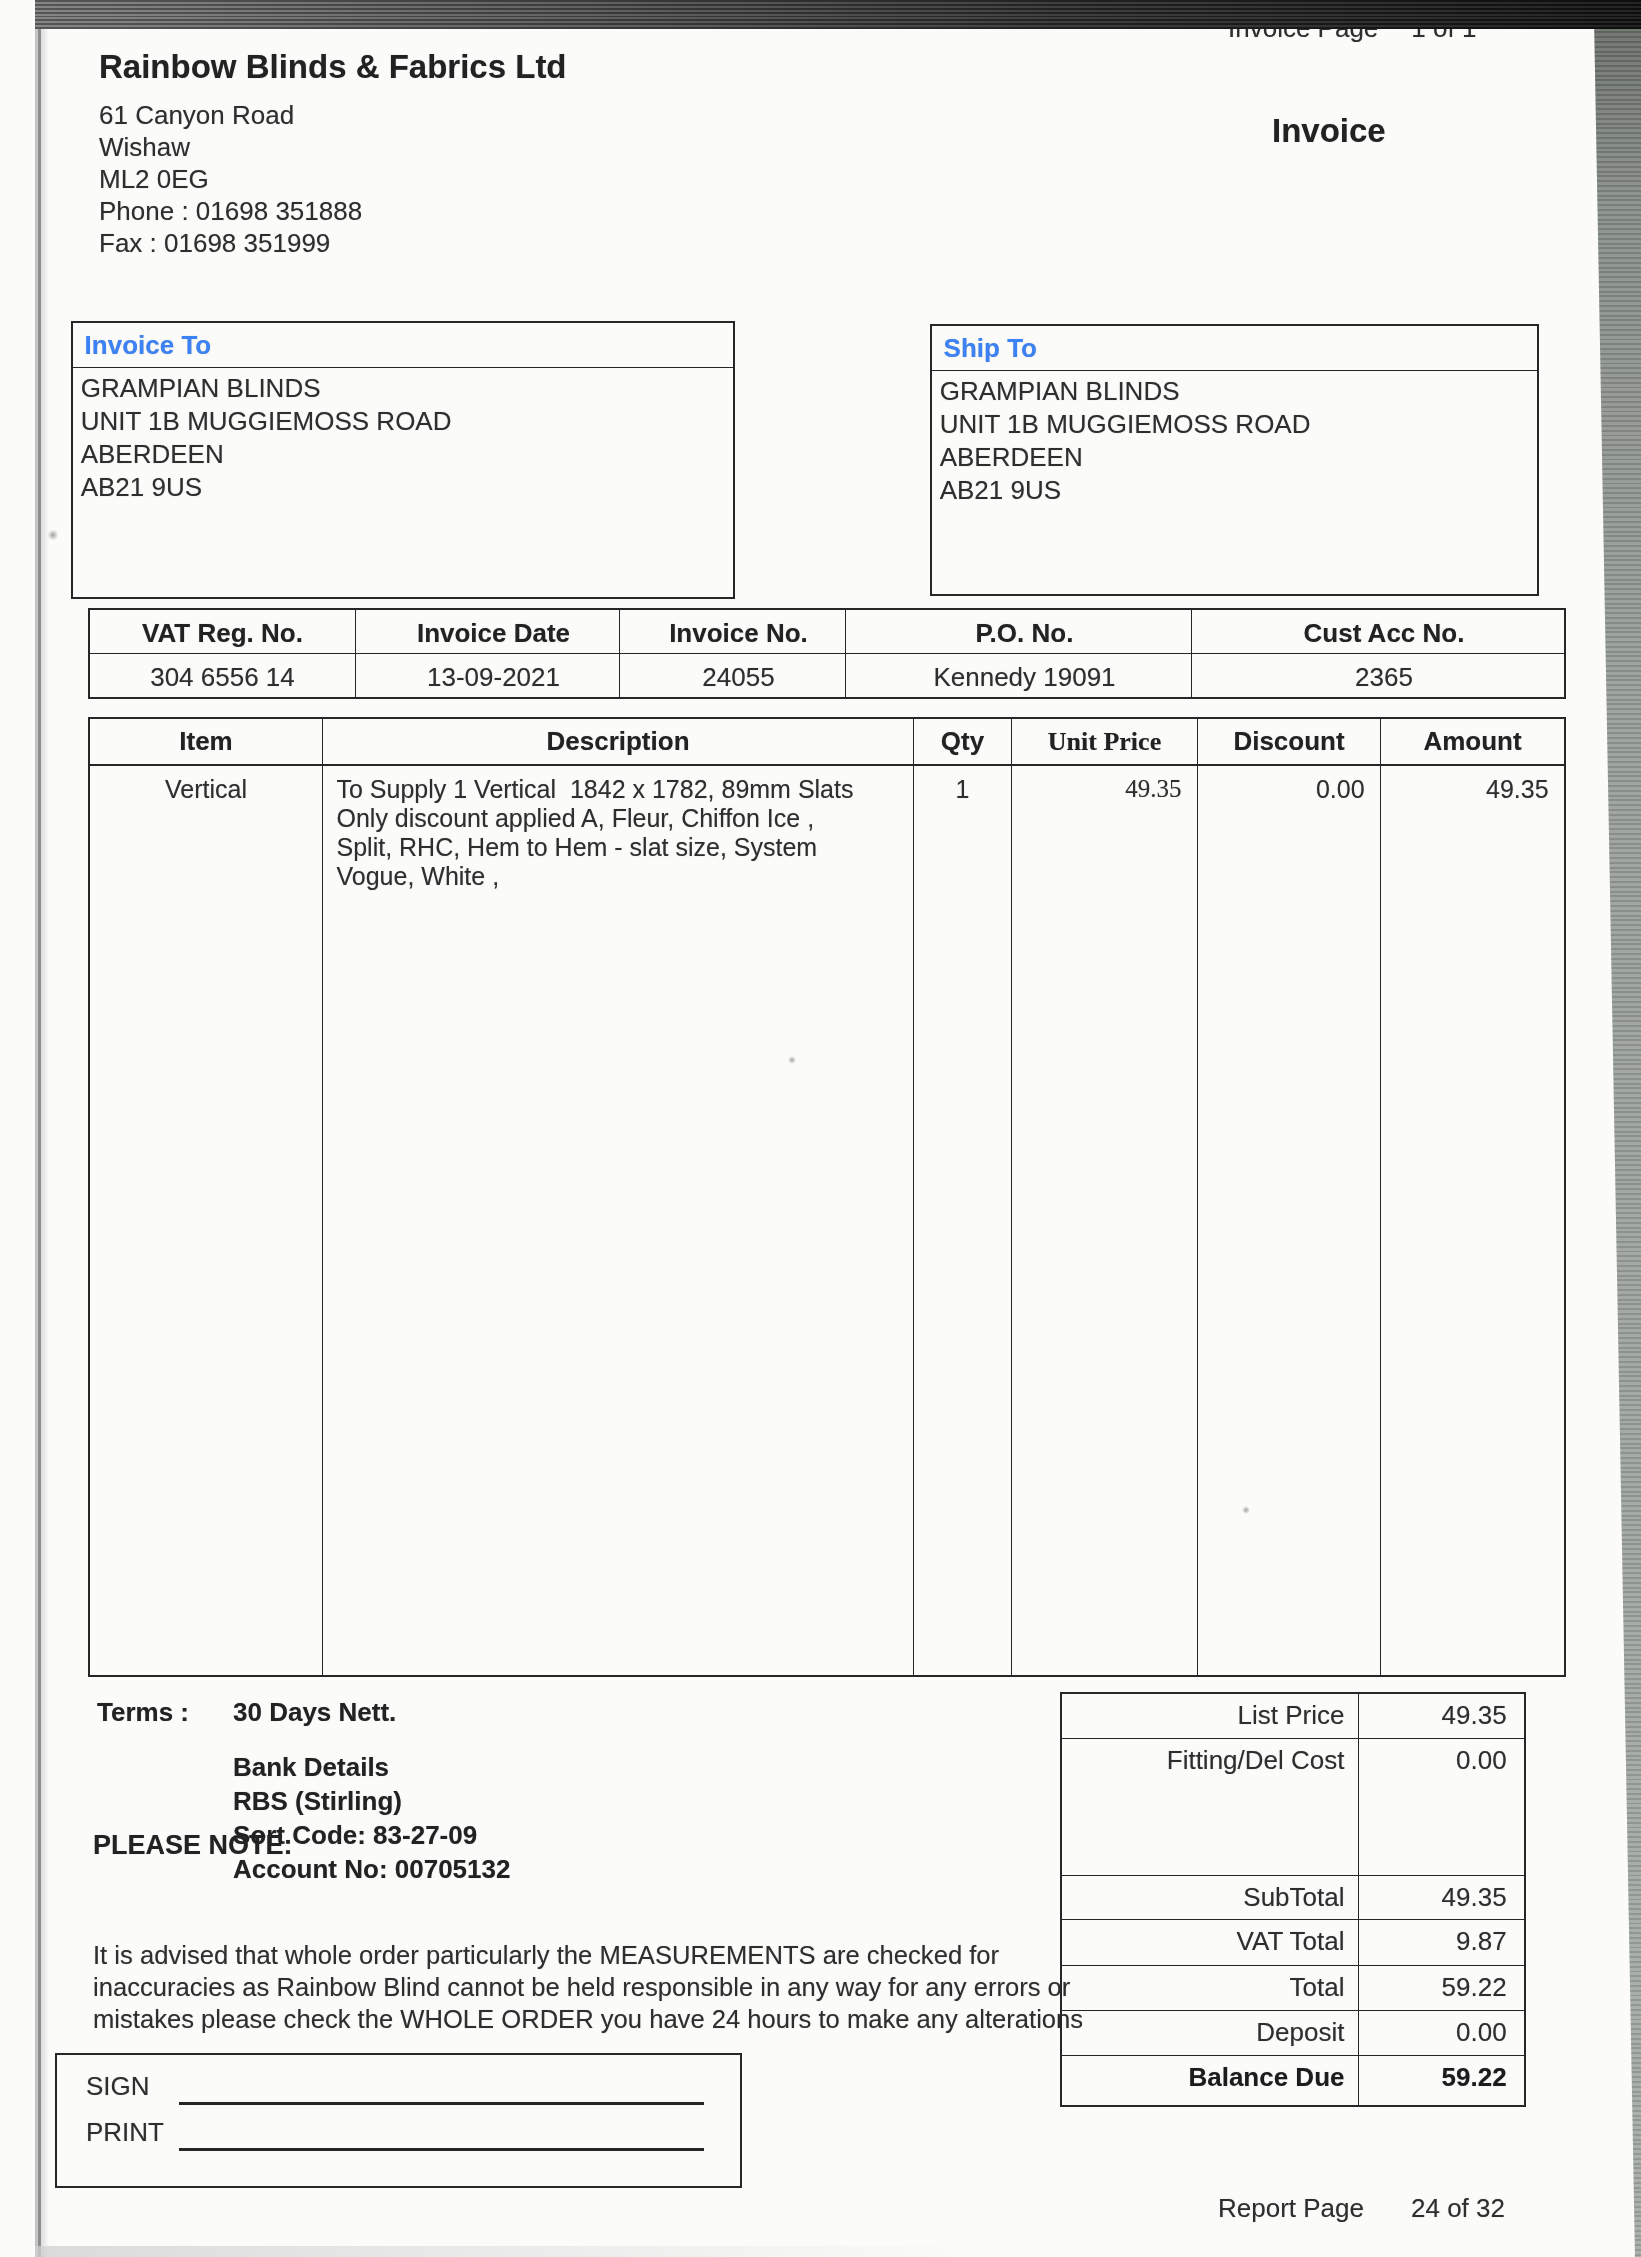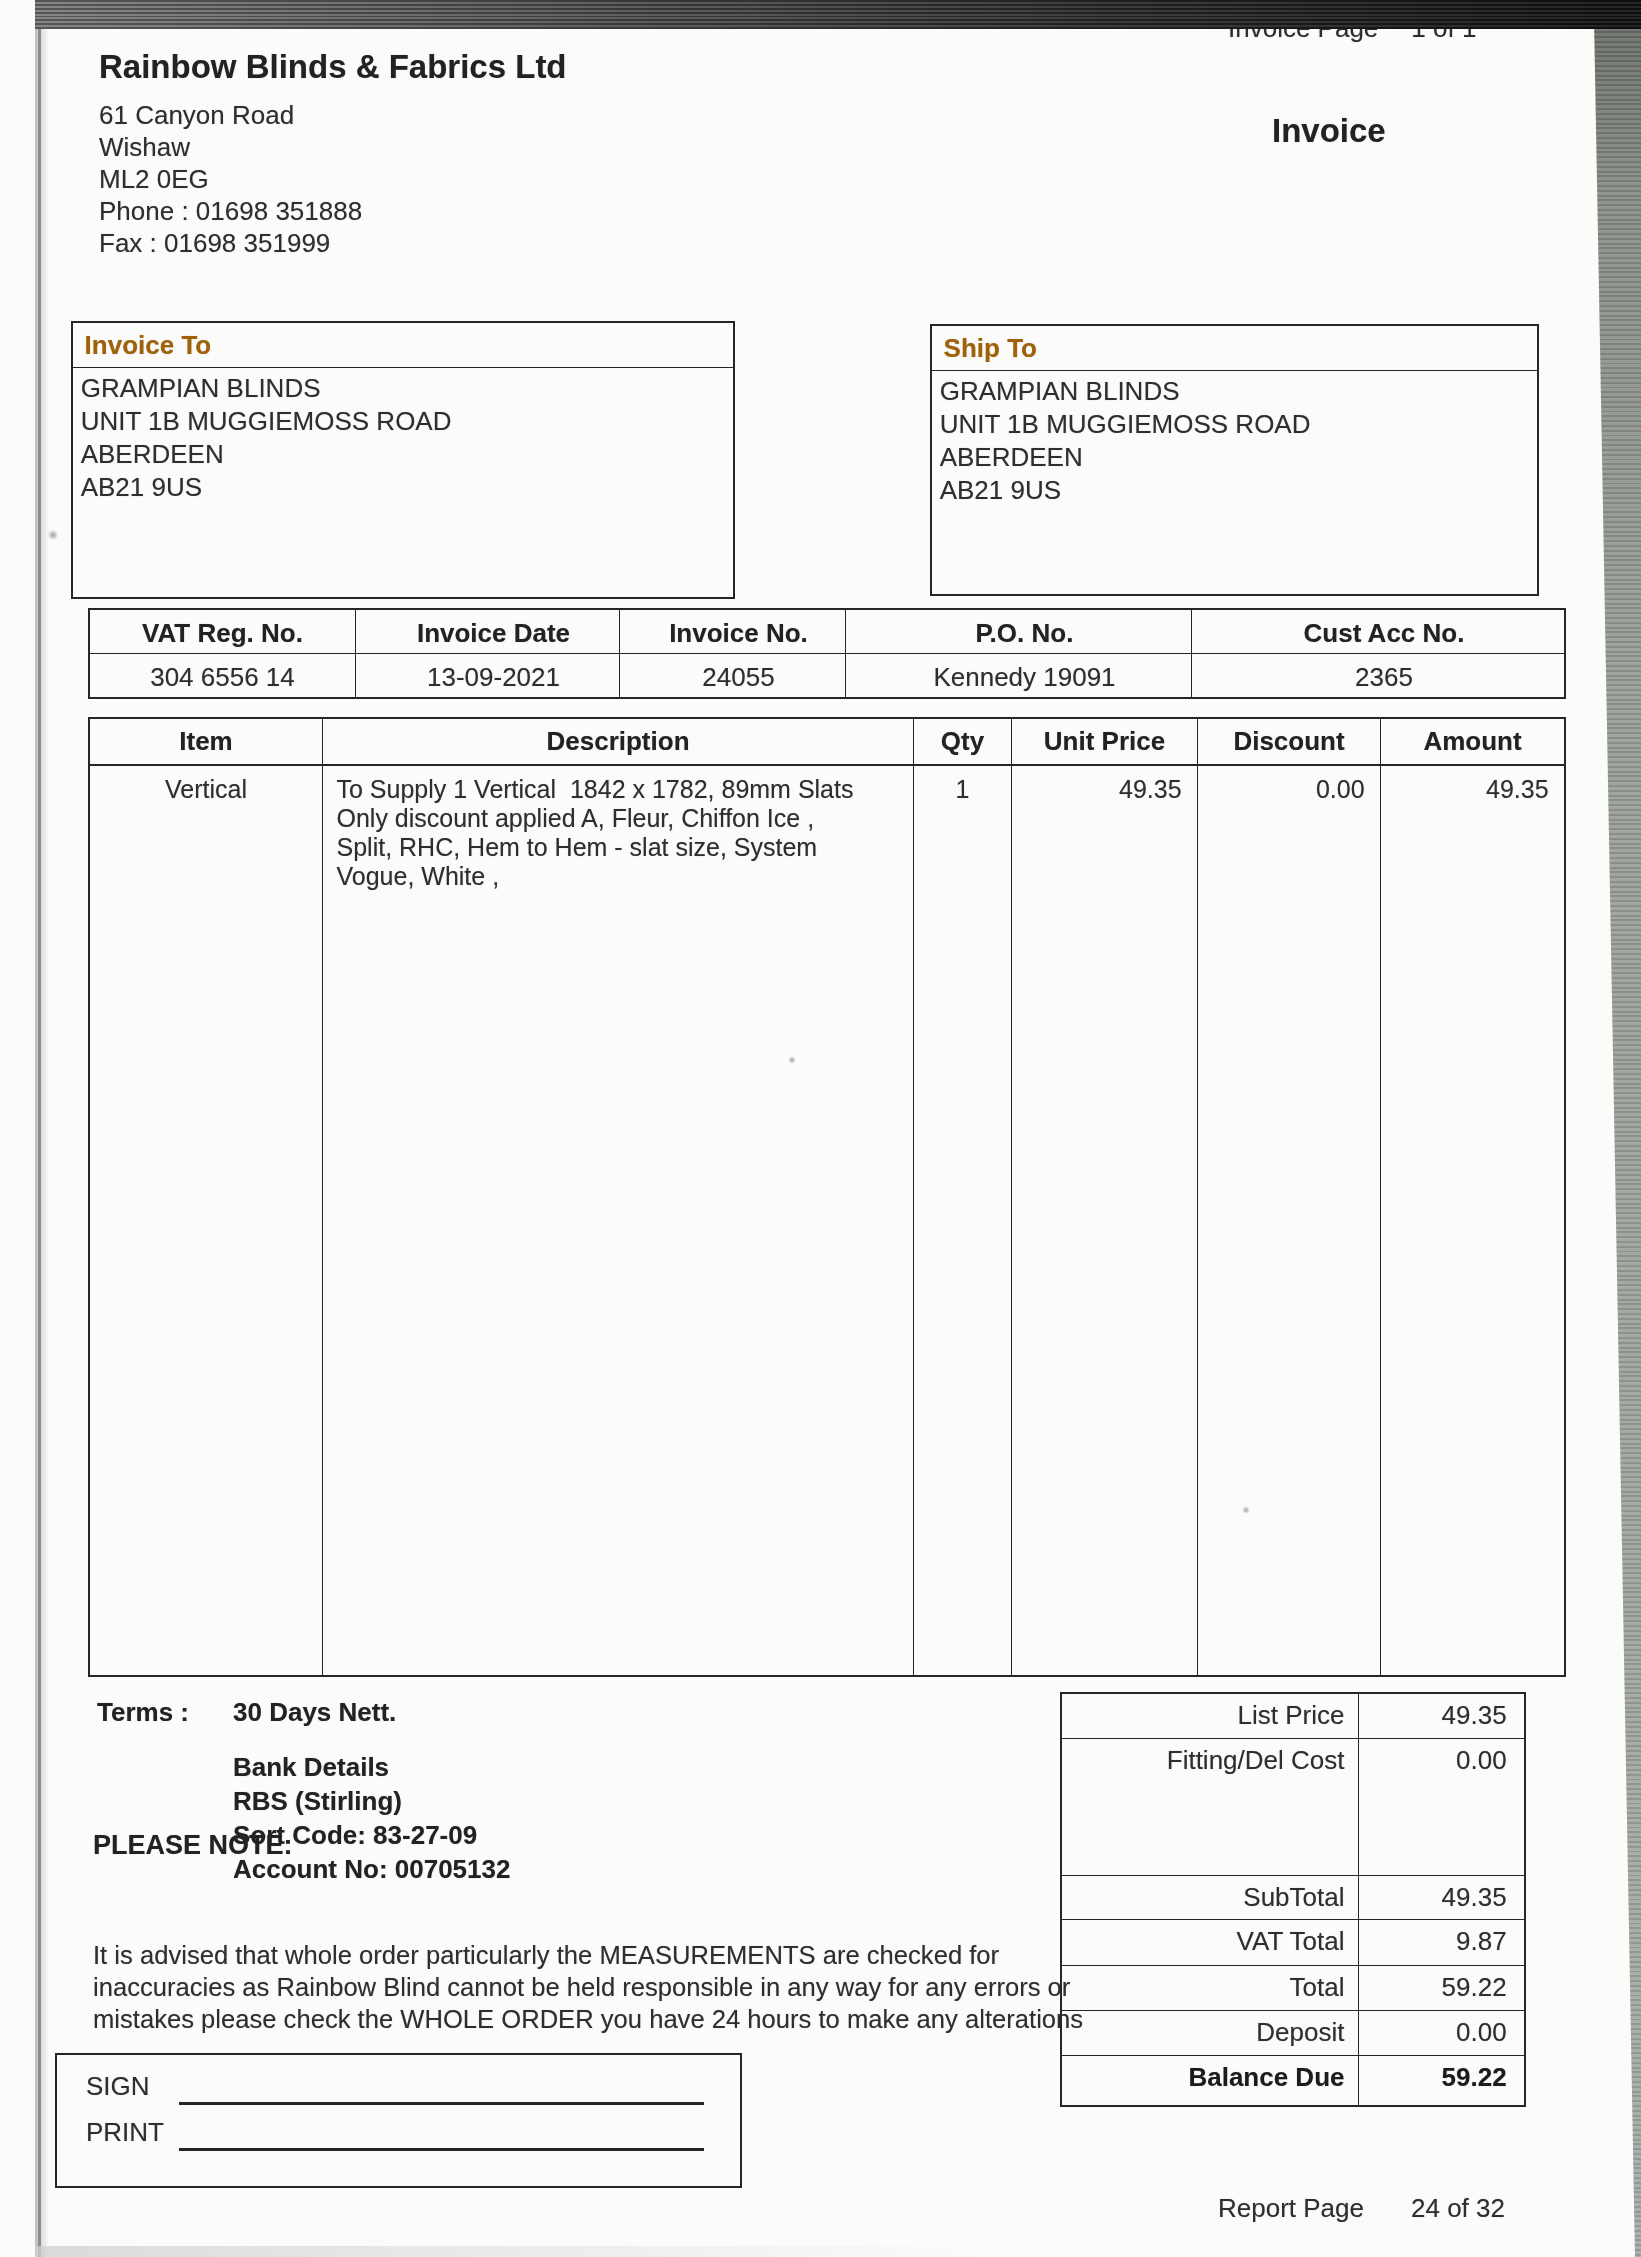--- a/index.html
+++ b/index.html
@@ -30,36 +30,36 @@
   #page-label-wrap{left:1193px;top:0;width:367px;height:50px;overflow:hidden;z-index:1;}
   #page-label-inner{position:absolute;top:12.6px;left:0;display:flex;gap:33px;font-size:26px;white-space:nowrap;}
   #company-block{left:64px;top:48px;}
   #company-name{font-size:33px;font-weight:bold;color:#222;margin-bottom:12.6px;}
   .addr-line{font-size:26px;line-height:32px;}
   #doc-title{left:1237px;top:112px;font-size:33px;font-weight:bold;color:#222;}
   
   .party-box{position:absolute;border:2.9px solid #262626;box-sizing:border-box;background:transparent;}
   #invoice-to-box{left:71px;top:321px;width:664px;height:278px;}
   #ship-to-box{left:890px;top:324px;width:609px;height:272px;margin-left:40px;}
-  .party-header{font-weight:bold;font-size:26px;color:#a16207;padding:6.8px 0 5.8px 11.6px;border-bottom:1.9px solid #262626;}
+  .party-header{font-weight:bold;font-size:26px;color:#3b82f6;padding:6.8px 0 5.8px 11.6px;border-bottom:1.9px solid #262626;}
   .party-lines{padding:4.8px 0 0 7.7px;font-size:26px;line-height:33px;}
   
   #meta-table{left:53px;top:608px;width:1478px;border:2.9px solid #262626;box-sizing:border-box;font-size:26px;}
   .meta-row{display:flex;}
   .meta-row.hdr{font-weight:bold;color:#222;border-bottom:1.9px solid #262626;}
   .meta-cell{box-sizing:border-box;height:43px;text-align:center;padding-top:7.7px;}
   .mc1{width:265px;} .mc2{width:264px;} .mc3{width:226px;} .mc4{width:346px;} .mc5{flex:1;}
   .meta-cell + .meta-cell{border-left:1.9px solid #262626;padding-left:12px;}
   
   #items-table{left:53px;top:717px;width:1478px;height:960px;border:2.9px solid #262626;box-sizing:border-box;display:flex;flex-direction:column;}
   #items-header{display:flex;height:45px;border-bottom:2.9px solid #262626;font-weight:bold;font-size:26px;color:#222;}
   #items-header .hcell{box-sizing:border-box;display:flex;align-items:center;justify-content:center;}
   #items-body{display:flex;flex:1;font-size:25px;}
   .bcell{box-sizing:border-box;}
-  .ci{width:232px;} .cd{width:591px;} .cq{width:98px;} .cu{width:186px;} .cdisc{width:183px;} .ca{flex:1;}
+  .ci{width:232px;} .cd{width:591px;} .cq{width:98px;} .cu{width:186px;font-family:Liberation Serif, serif;} .cdisc{width:183px;} .ca{flex:1;}
   .hcell + .hcell, .bcell + .bcell{border-left:1.9px solid #262626;}
   .item-val{text-align:center;padding-top:8.7px;}
   .desc-wrap{padding:8.7px 0 0 13.5px;line-height:29px;}
   .desc-line{white-space:pre;}
   .qty-val{text-align:center;padding-top:8.7px;}
   .num-val{text-align:right;padding:8.7px 15.4px 0 0;}
   
   #terms-label{left:62px;top:1697px;font-size:26px;font-weight:bold;color:#222;}
   #terms-value{left:198px;top:1697px;font-size:26px;font-weight:bold;color:#222;}
   #bank-block{left:198px;top:1750px;font-size:26px;font-weight:bold;color:#222;line-height:34px;}

